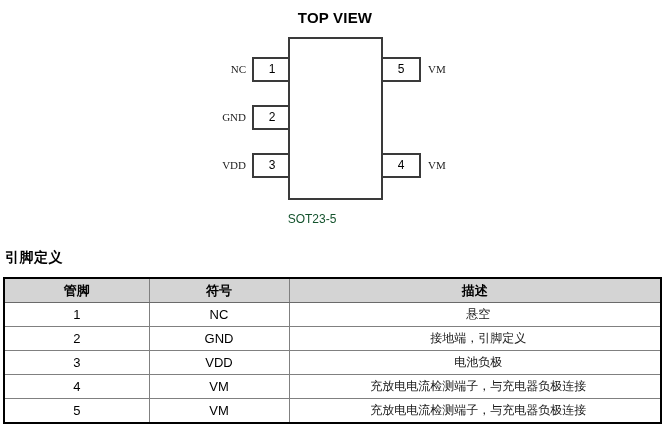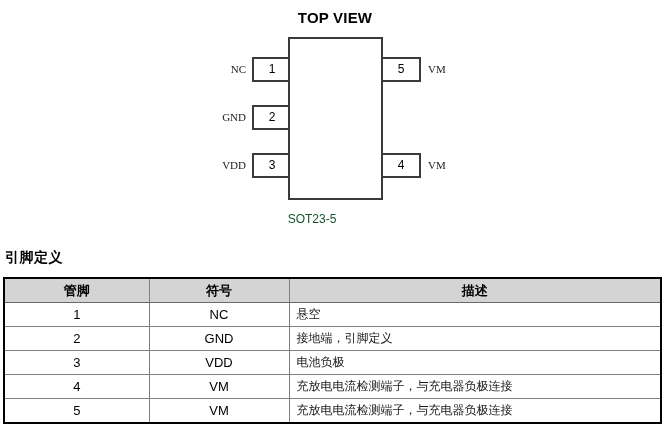--- a/index.html
+++ b/index.html
@@ -150,21 +150,21 @@
   }
 
   #pin-table tbody td.cell-pin,
   #pin-table tbody td.cell-sym {
     text-align: center;
     font-family: "Liberation Sans", sans-serif;
     font-size: 13px;
     color: #000000;
   }
   #pin-table tbody td.cell-desc {
-    text-align: left;
+    text-align: center;
     padding-left: 7px;
     font-family: "DejaVu Serif", "Liberation Serif", serif;
     font-size: 12px;
     color: #1a1a1a;
   }
 
   
   #pin-table {
     border: 2px solid #000000;
   }

